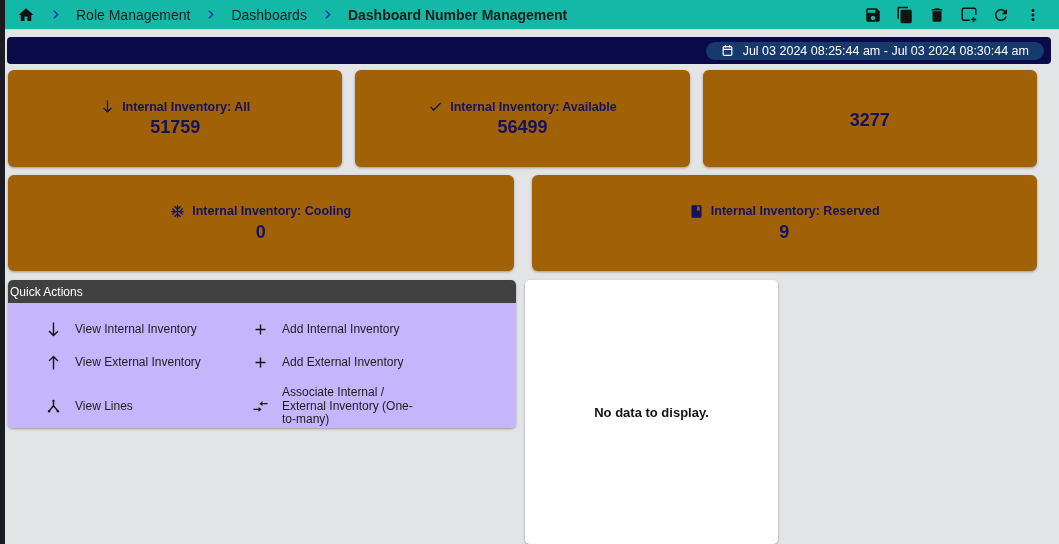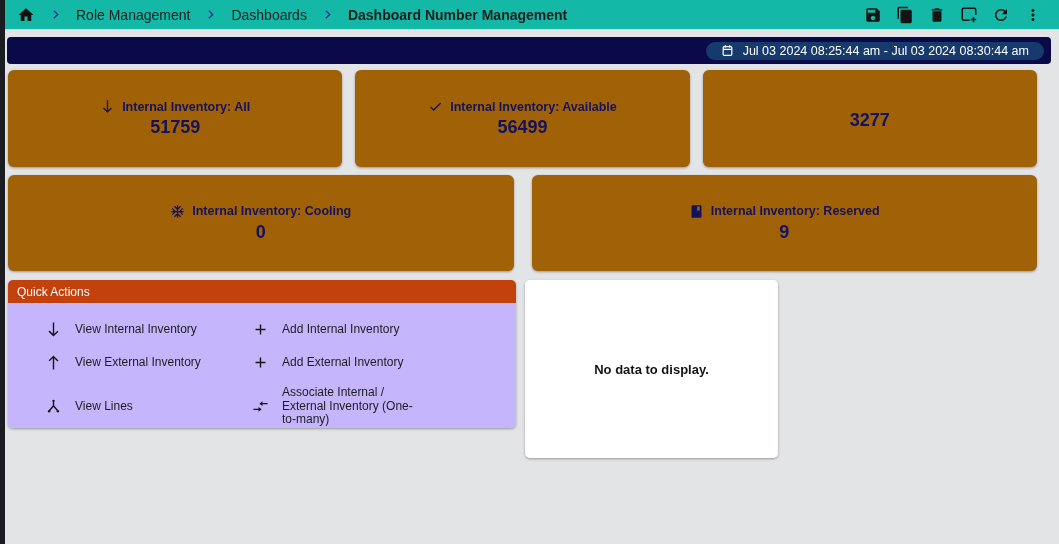--- a/index.html
+++ b/index.html
@@ -32,33 +32,33 @@
   .row2 { display:grid; grid-template-columns:repeat(2,1fr); gap:18px; margin:8px 22px 0 8px; height:96px; }
   .card { background:#a16207; border-radius:6px; box-shadow:0 1px 3px rgba(0,0,0,.22), 0 1px 2px rgba(0,0,0,.14);
           display:flex; flex-direction:column; align-items:center; justify-content:center; text-align:center; }
   .card-title { display:flex; align-items:center; gap:7px; color:#12125e; font-size:12.5px; font-weight:bold; }
   .card-title svg { width:15px; height:15px; }
   .card-value { color:#12125e; font-size:18px; font-weight:bold; margin-top:3px; }
 
   
   .bottom { display:flex; gap:9px; margin:9px 0 0 8px; align-items:flex-start; }
   .panel { border-radius:5px; overflow:hidden; box-shadow:0 1px 3px rgba(0,0,0,.22), 0 1px 2px rgba(0,0,0,.14); }
-  .panel-header { background:#c2410c; color:#fff; font-size:12px; height:23px; display:flex;
-                  align-items:center; padding:0 9px; }
+  .panel-header { background:#404040; color:#fff; font-size:12px; height:23px; display:flex;
+                  align-items:center; padding:0 2px; }
   .qa-panel { width:508px; }
   .qa-body { background:#c4b5fd; height:125px; padding:17px 10px 0 37px;
              display:grid; grid-template-columns:207px 1fr; grid-template-rows:repeat(3,auto);
              grid-auto-flow:column; row-gap:13px; align-items:center; }
   .qa-item { display:flex; align-items:center; gap:13px; color:#1d1d1d; cursor:pointer; }
   .qa-item svg { width:17px; height:17px; flex:0 0 17px; color:#161616; }
   .qa-label { font-size:12px; line-height:1.1; }
   .qa-label.wrap { width:140px; line-height:1.12; }
 
   .chart-panel { width:253px; }
-  .chart-body { background:#fff; height:178px; display:flex; align-items:center; justify-content:center; }
+  .chart-body { background:#fff; height:264px; display:flex; align-items:center; justify-content:center; }
   .chart-empty { font-size:13px; font-weight:bold; color:#141414; }
 </style>
 </head>
 <body>
 
 <div class="left-strip"></div>
 
 <div class="topbar">
   <span class="crumb-home">
     <svg width="18" height="18" viewBox="0 0 24 24" fill="currentColor">

